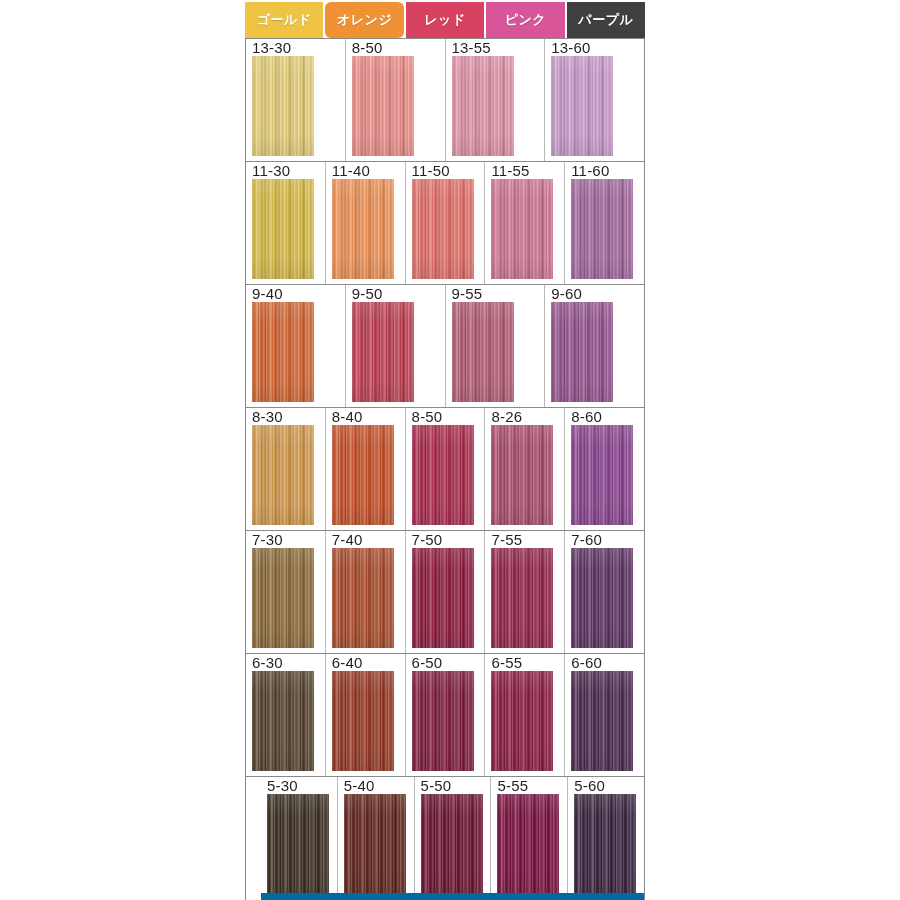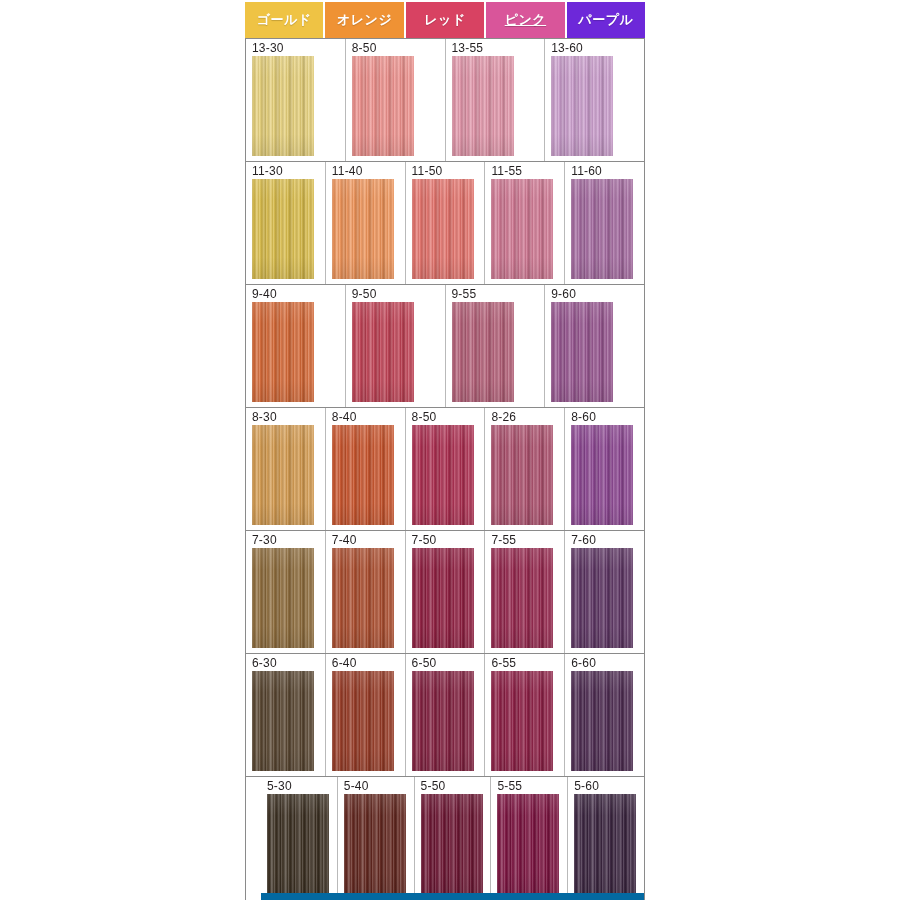--- a/index.html
+++ b/index.html
@@ -66,21 +66,21 @@
     border-right: 1px solid #b9b9b9;
     box-sizing: border-box;
     padding: 3px 0 0 6px;
     background: #ffffff;
     overflow: hidden;
   }
   .grid-cell:last-child {
     border-right: none;
   }
   .cell-label {
-    font-size: 12px;
+    font-size: 15px;
     color: #231f20;
     line-height: 12px;
     letter-spacing: 0.2px;
     display: block;
     height: 13px;
   }
   .swatch {
     position: relative;
     width: 62px;
     height: 100px;
@@ -123,24 +123,24 @@
     pointer-events: none;
   }
 </style>
 </head>
 <body>
 
 <div id="chart-root">
 
   <div class="header-row">
       <div class="header-cell" style="background: rgb(239, 195, 68);">ゴールド</div>
-      <div class="header-cell" style="background: rgb(239, 146, 52);">オレンジ</div>
+      <div class="header-cell" style="background: rgb(239, 146, 52); border-radius: 6px;">オレンジ</div>
       <div class="header-cell" style="background: rgb(216, 66, 98);">レッド</div>
-      <div class="header-cell" style="background: rgb(217, 85, 154); text-decoration: underline;">ピンク</div>
-      <div class="header-cell" style="background: #6d28d9;">パープル</div>
+      <div class="header-cell" style="background: rgb(217, 85, 154);">ピンク</div>
+      <div class="header-cell" style="background: #404040;">パープル</div>
     </div>
 
   <div class="grid-body">
       <div class="grid-row">
         <div class="grid-cell">
           <span class="cell-label">13-30</span>
           <div class="swatch" style="background: rgb(229, 207, 121);"></div>
         </div>
         <div class="grid-cell">
           <span class="cell-label">8-50</span>

